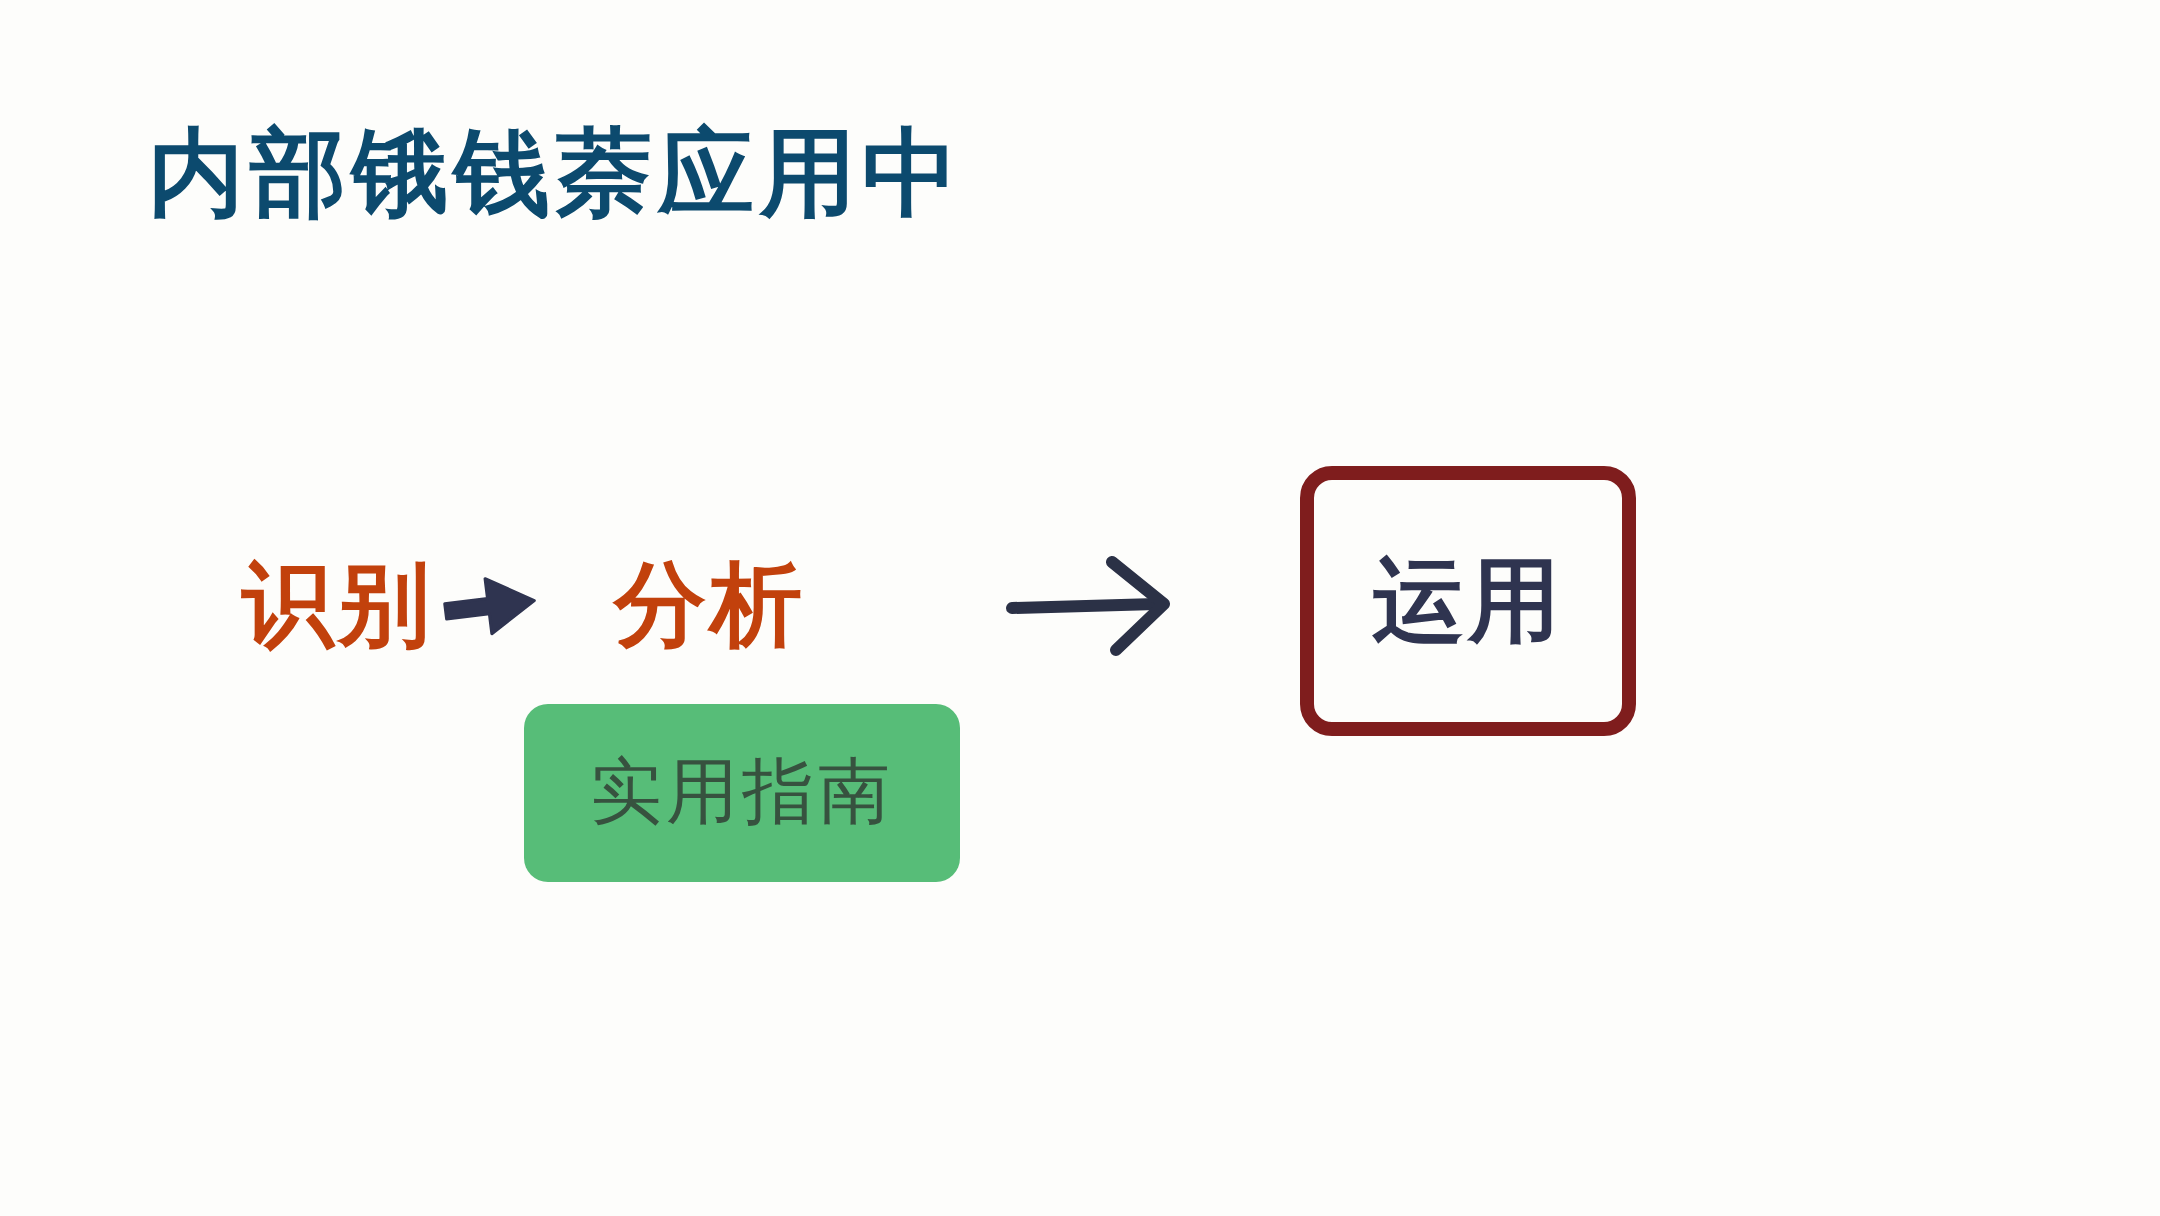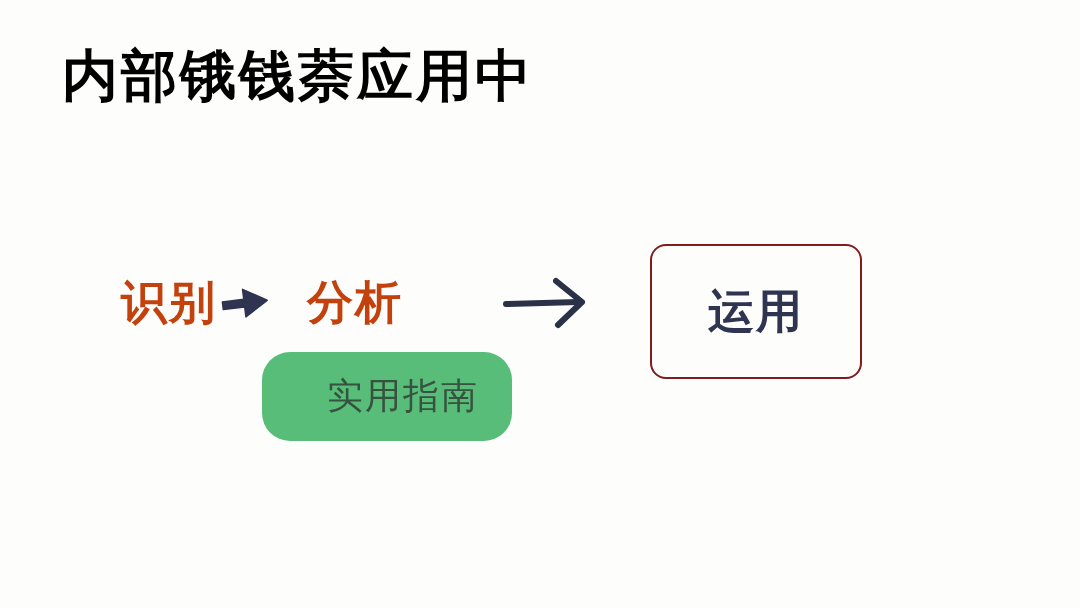--- a/index.html
+++ b/index.html
@@ -12,26 +12,26 @@
     width: 1080px;
     height: 608px;
     background: #fdfdfb;
     overflow: hidden;
     font-family: "Liberation Sans", sans-serif;
   }
   .title {
     position: absolute;
     left: 62px;
     top: 48px;
-    margin: 0;
-    font-size: 56px;
+    margin: 12px;
+    font-size: 48px;
     line-height: 56px;
     font-weight: 800;
     letter-spacing: 3px;
-    color: #000000;
+    color: #0c4a6e;
   }
   .step-label {
     position: absolute;
     top: 276px;
     font-size: 46px;
     line-height: 52px;
     font-weight: 800;
     letter-spacing: 2px;
     color: #c2410c;
     white-space: nowrap;
@@ -49,49 +49,48 @@
   .long-arrow {
     position: absolute;
     left: 500px;
     top: 277px;
     width: 88px;
     height: 52px;
   }
   .outline-box {
     position: absolute;
     left: 650px;
-    top: 244px;
-    width: 212px;
+    top: 233px;
+    width: 168px;
     height: 135px;
     box-sizing: border-box;
     background: #fdfdfb;
-    border: 2px solid #7f1d1d;
+    border: 7px solid #7f1d1d;
     border-radius: 16px;
     display: flex;
     align-items: center;
     justify-content: center;
   }
   .outline-box .box-label {
     font-size: 46px;
     font-weight: 800;
     letter-spacing: 2px;
     color: #2f3450;
   }
   .badge {
     position: absolute;
     left: 262px;
     top: 352px;
     width: 218px;
     height: 89px;
     background: #57bd78;
-    border-radius: 28px;
+    border-radius: 12px;
     display: flex;
     align-items: center;
     justify-content: center;
-    padding-left: 32px;
   }
   .badge .badge-label {
     font-size: 36px;
     letter-spacing: 2px;
     font-weight: 500;
     color: #37523f;
   }
 </style>
 </head>
 <body>

